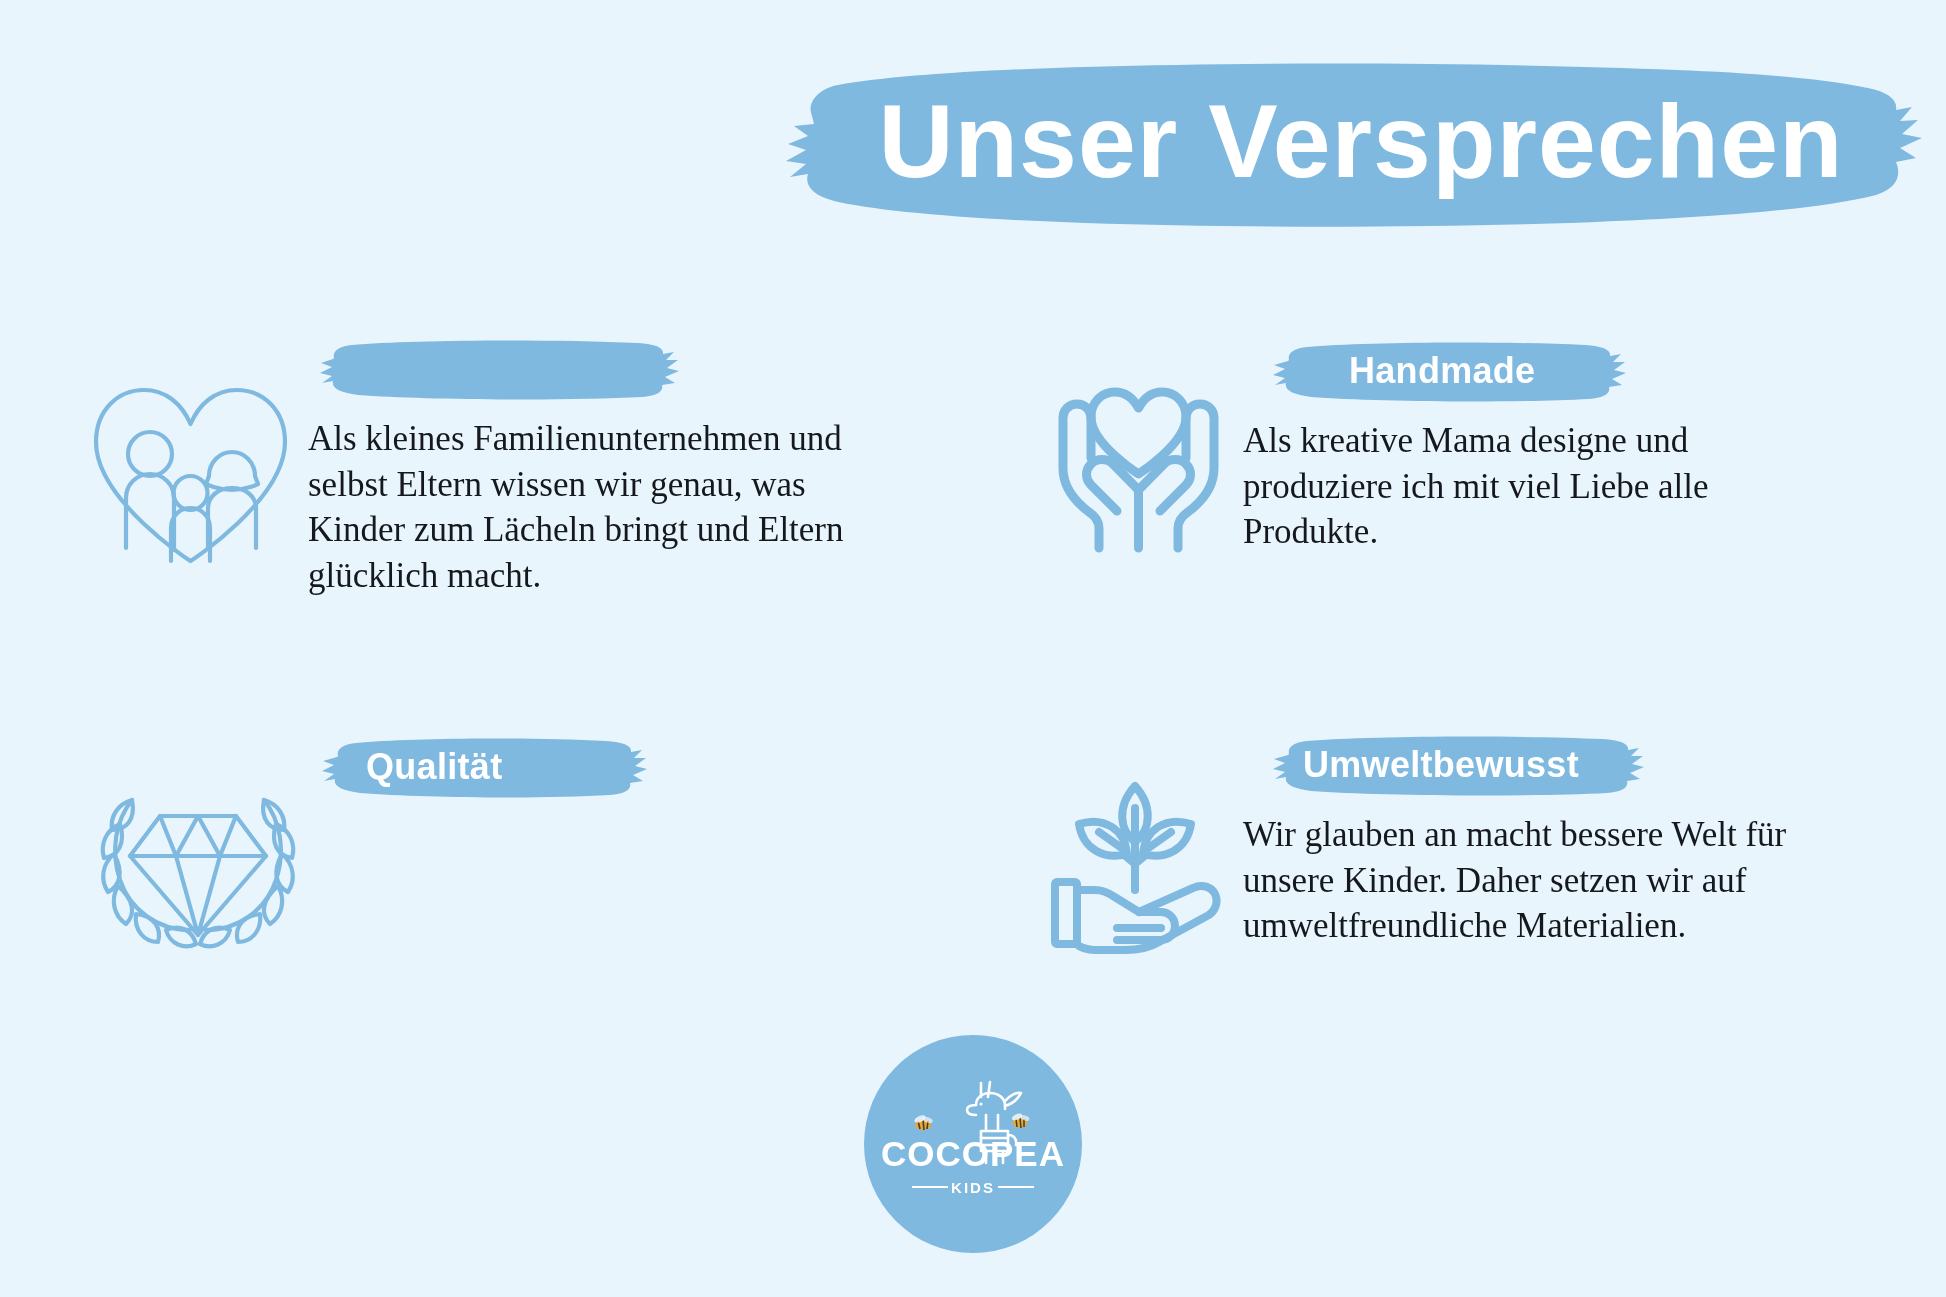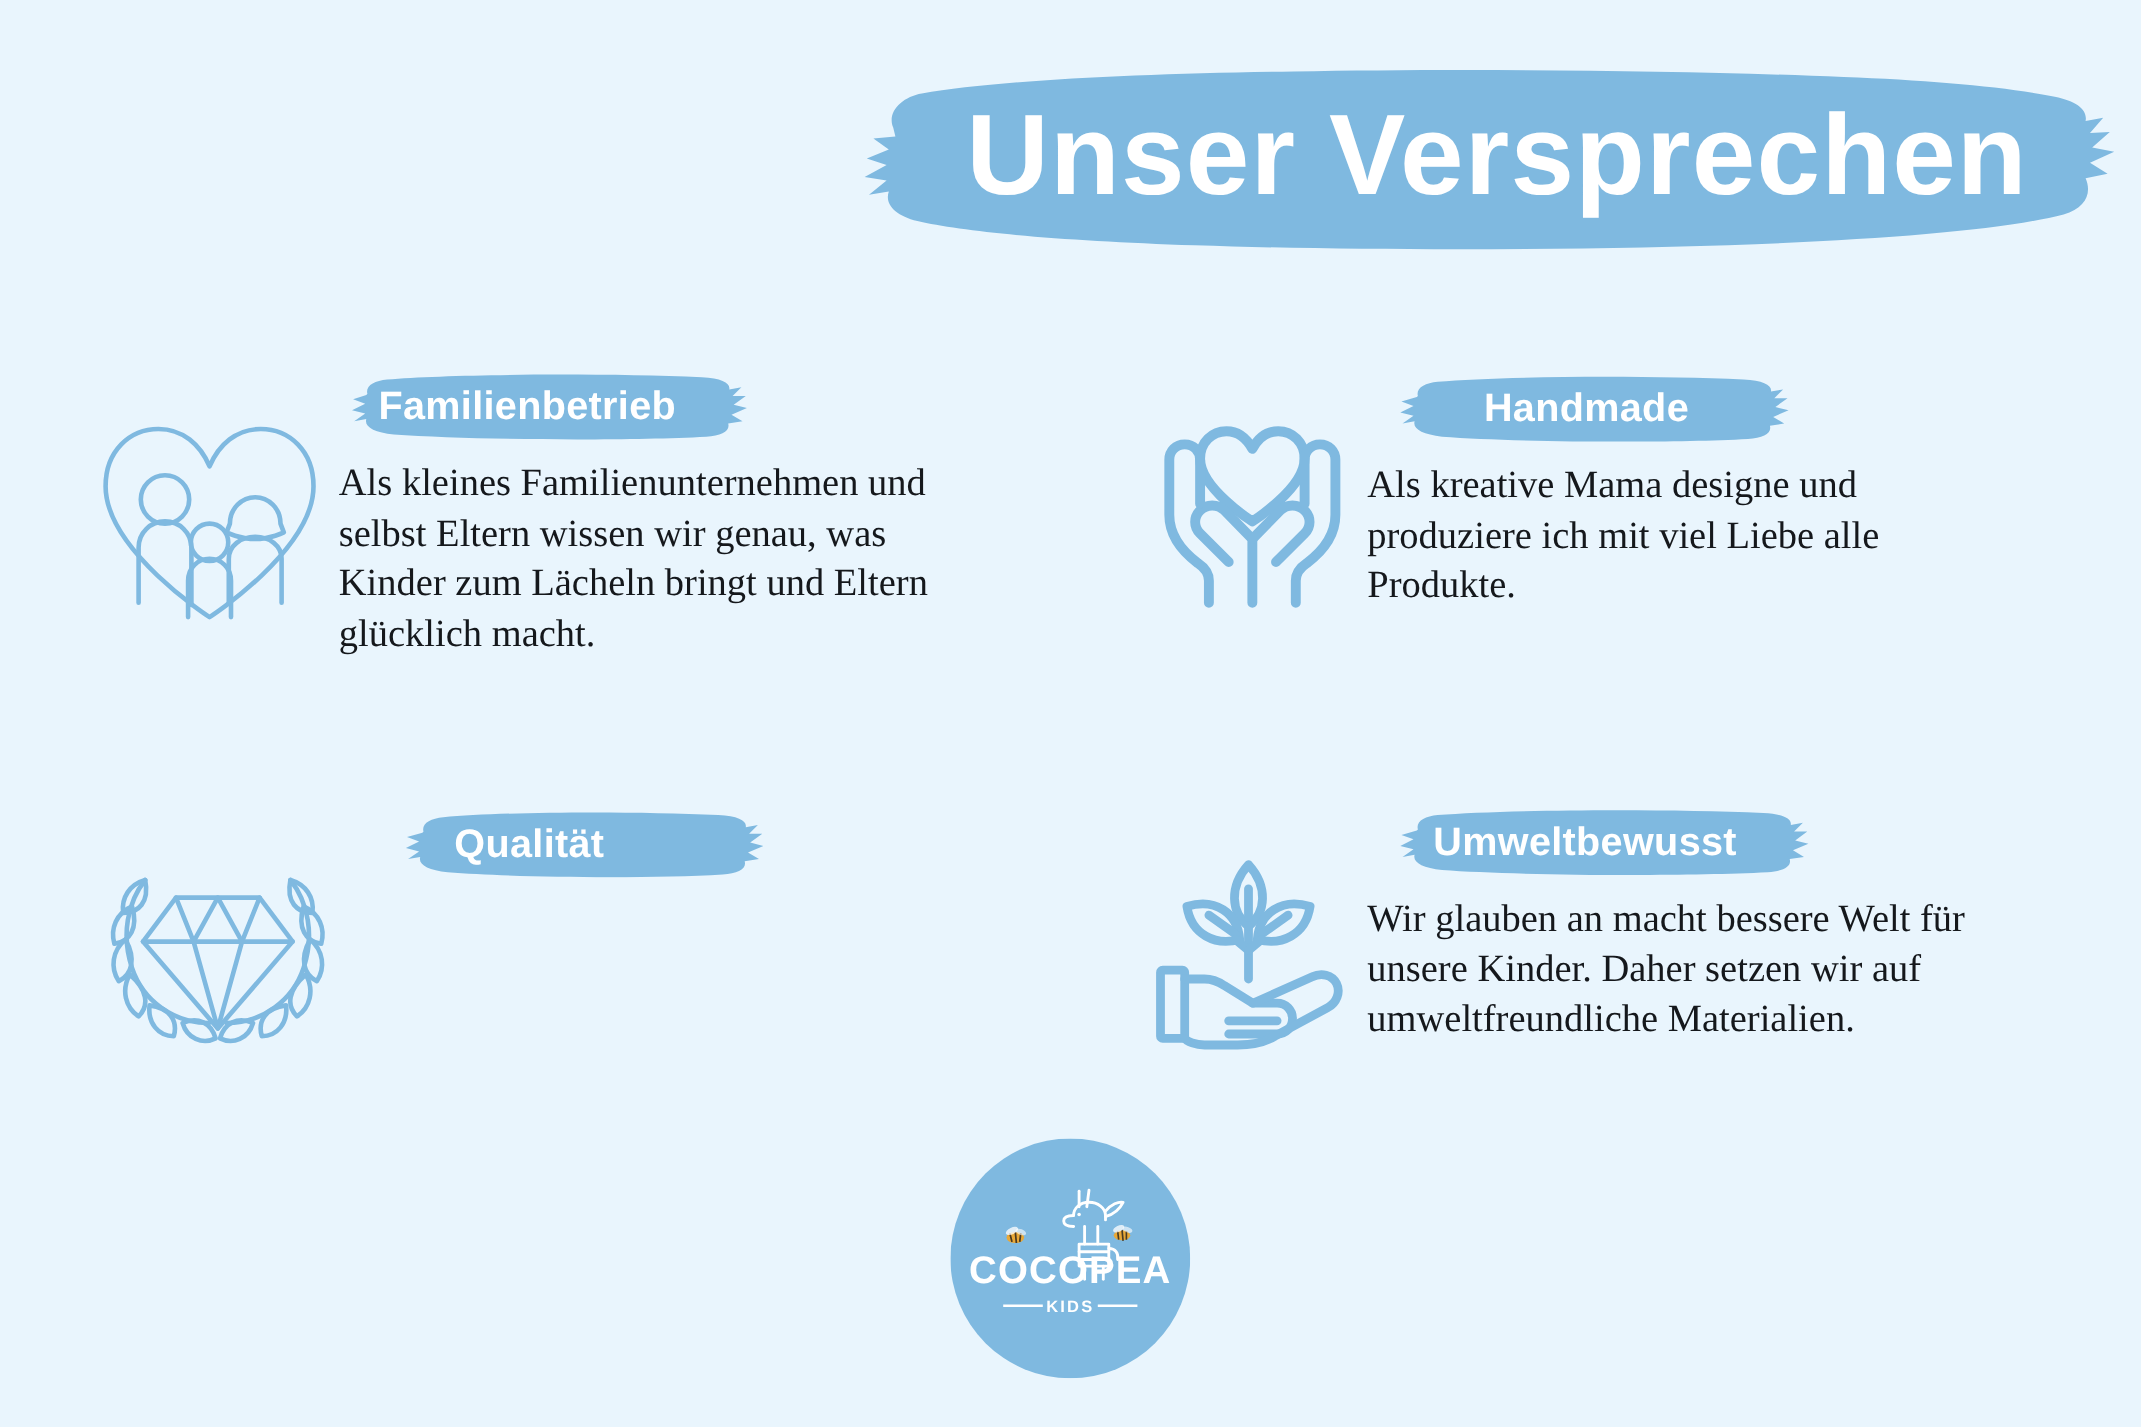--- a/index.html
+++ b/index.html
@@ -69,21 +69,21 @@
   }
 
   
   .f-family   .icon-col { width:300px; padding-left:80px; padding-top:50px; }
   .f-handmade .icon-col { width:270px; padding-left:60px; padding-top:48px; }
   .f-quality  .icon-col { width:300px; padding-left:95px; padding-top:48px; }
   .f-eco      .icon-col { width:270px; padding-left:60px; padding-top:42px; }
 
   .f-family   .body-col { padding-left:8px;  padding-top:8px;  }
   .f-handmade .body-col { padding-left:0px;  padding-top:10px; }
-  .f-quality  .body-col { padding-left:0px;  padding-top:6px;margin-left:47px;  }
+  .f-quality  .body-col { padding-left:0px;  padding-top:6px;  }
   .f-eco      .body-col { padding-left:0px;  padding-top:4px;  }
 
   
   .badge {
     position:relative;
     height:62px;
     display:flex;
     align-items:center;
     margin-bottom:16px;
   }
@@ -192,21 +192,20 @@
           <path fill="#7FB9E0" d="
             M 16,20 C 14,13 22,8 34,7 C 90,2 230,1 320,5
             C 338,6 346,10 345,16
             L 356,14 L 348,22 L 360,22 L 349,30
             L 361,33 L 347,39 L 357,45 L 344,47
             C 346,54 338,58 324,59 C 250,63 110,62 40,57
             C 22,55 13,50 15,43
             L 4,45 L 14,38 L 2,35 L 14,29
             L 3,25 L 15,21 Z"></path>
         </svg>
-        <span class="badge-label">Familienbetrieb</span>
       </div>
       <div class="feature-text">Als kleines Familienunternehmen und selbst Eltern wissen wir genau, was Kinder zum Lächeln bringt und Eltern glücklich macht.</div>
     </div>
   </div>
 
   <div class="feature f-handmade">
     <div class="icon-col">
       <svg width="175" height="180" viewBox="0 0 175 180">
         <g fill="none" stroke="#7FB9E0" stroke-width="9" stroke-linecap="round" stroke-linejoin="round">
           <path d="M87.5,96 C87.5,96 40,66 40,39 C40,24 51,14 64,14 C74,14 82,20 87.5,30 C93,20 101,14 111,14 C124,14 135,24 135,39 C135,66 87.5,96 87.5,96 Z"></path>

